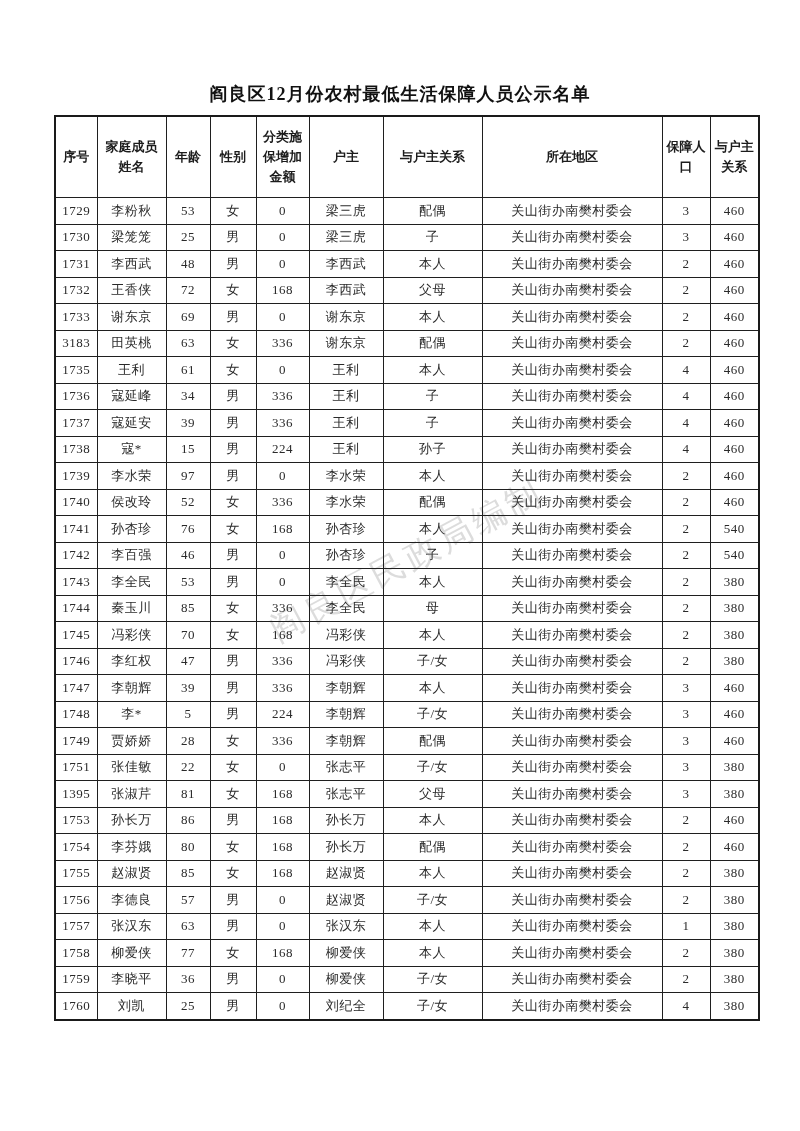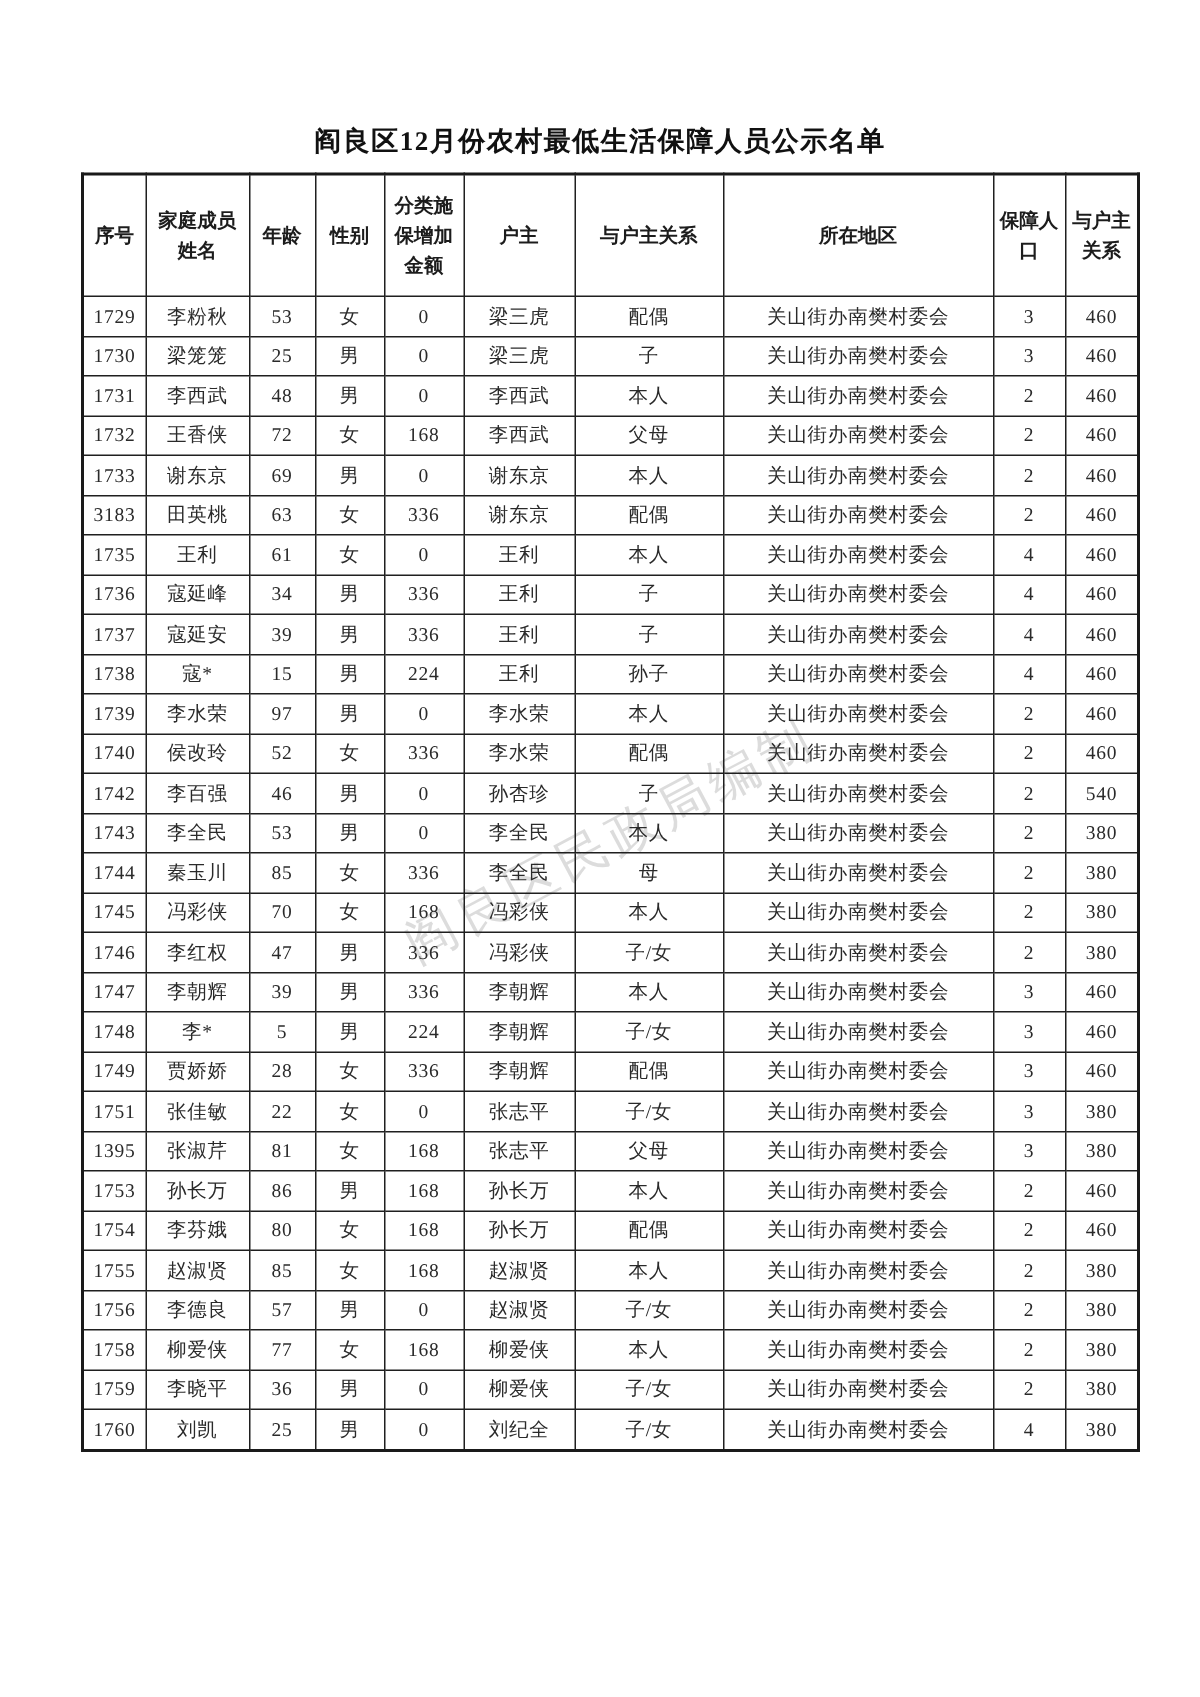--- a/index.html
+++ b/index.html
@@ -244,20 +244,32 @@
         <td>52</td>
         <td>女</td>
         <td>336</td>
         <td>李水荣</td>
         <td>配偶</td>
         <td>关山街办南樊村委会</td>
         <td>2</td>
         <td>460</td>
       </tr>
       <tr>
+        <td>1741</td>
+        <td>孙杏珍</td>
+        <td>76</td>
+        <td>女</td>
+        <td>168</td>
+        <td>孙杏珍</td>
+        <td>本人</td>
+        <td>关山街办南樊村委会</td>
+        <td>2</td>
+        <td>540</td>
+      </tr>
+      <tr>
         <td>1742</td>
         <td>李百强</td>
         <td>46</td>
         <td>男</td>
         <td>0</td>
         <td>孙杏珍</td>
         <td>子</td>
         <td>关山街办南樊村委会</td>
         <td>2</td>
         <td>540</td>
@@ -409,20 +421,32 @@
       <tr>
         <td>1756</td>
         <td>李德良</td>
         <td>57</td>
         <td>男</td>
         <td>0</td>
         <td>赵淑贤</td>
         <td>子/女</td>
         <td>关山街办南樊村委会</td>
         <td>2</td>
+        <td>380</td>
+      </tr>
+      <tr>
+        <td>1757</td>
+        <td>张汉东</td>
+        <td>63</td>
+        <td>男</td>
+        <td>0</td>
+        <td>张汉东</td>
+        <td>本人</td>
+        <td>关山街办南樊村委会</td>
+        <td>1</td>
         <td>380</td>
       </tr>
       <tr>
         <td>1758</td>
         <td>柳爱侠</td>
         <td>77</td>
         <td>女</td>
         <td>168</td>
         <td>柳爱侠</td>
         <td>本人</td>

